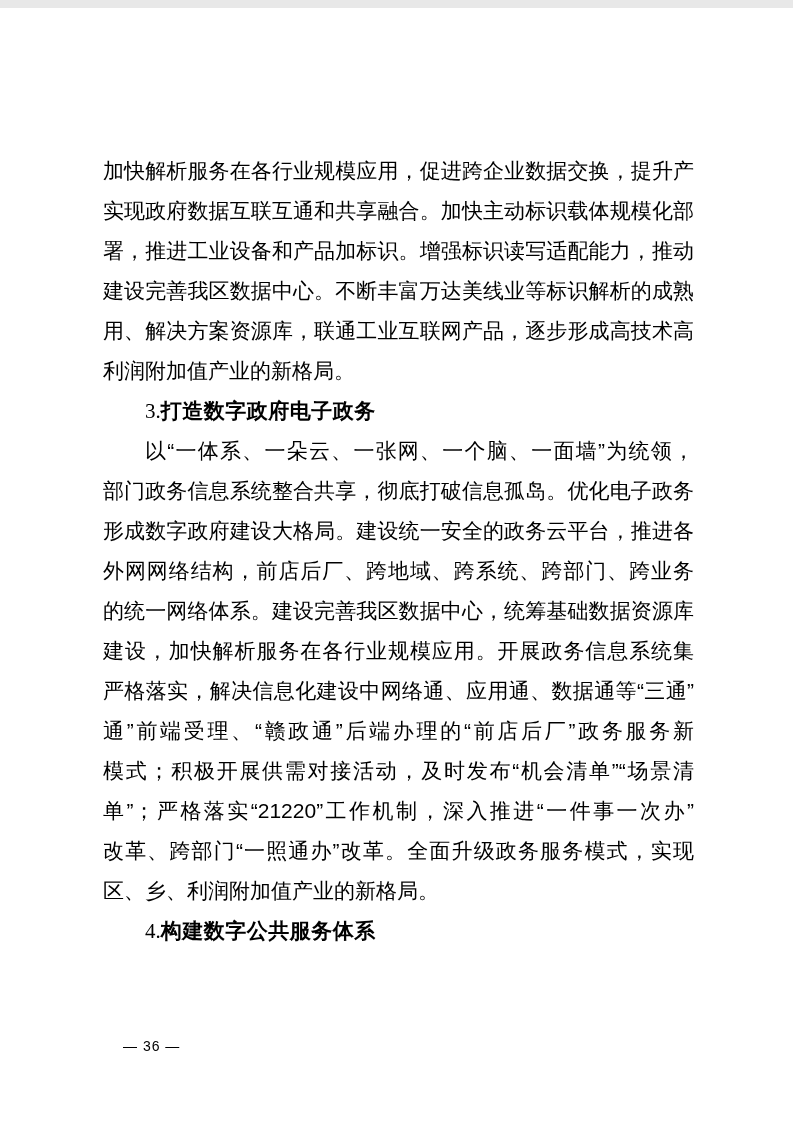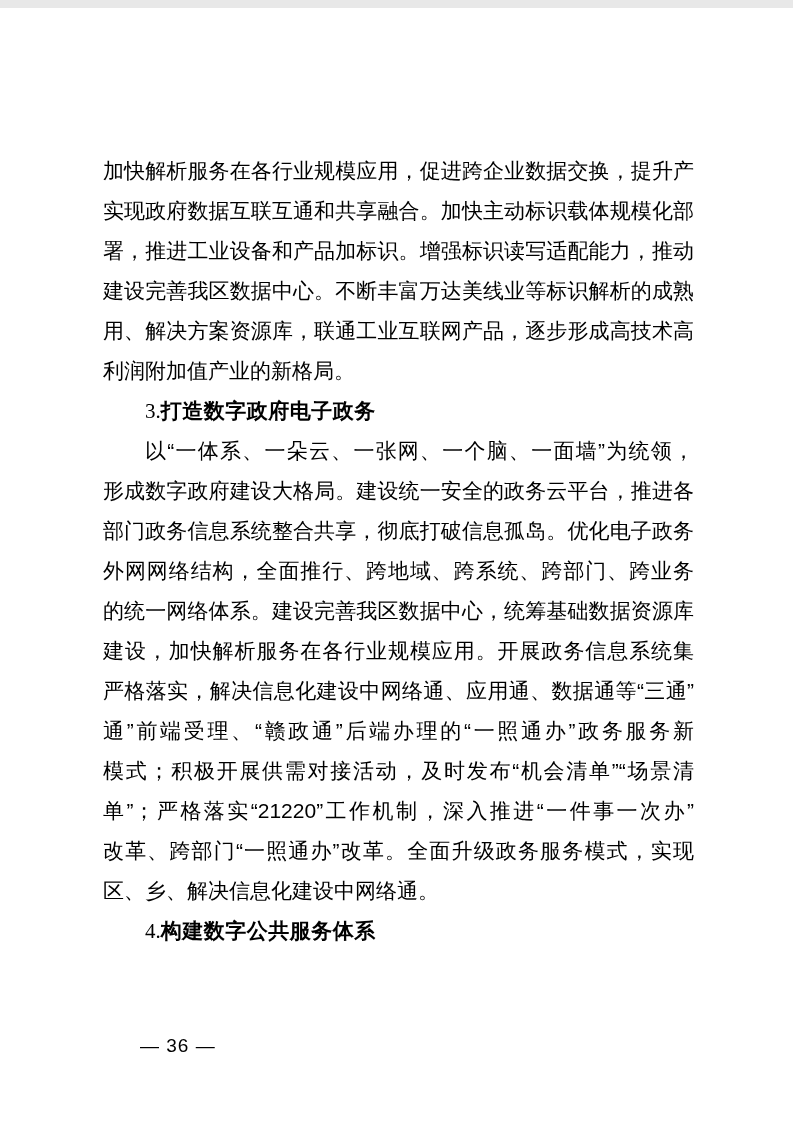--- a/index.html
+++ b/index.html
@@ -41,50 +41,50 @@
   .heading .h-num {
     font-family:"Liberation Serif", serif;
     font-weight:400;
   }
   .heading .h-title {
     font-weight:700;
     letter-spacing:0.5px;
   }
   .page-footer {
     position:absolute;
-    left:140px; top:1026px;
-    font-size:19px;
+    left:123px; top:1026px;
+    font-size:14px;
     line-height:24px;
     letter-spacing:1px;
   }
 </style>
 </head>
 <body>
 
 <div class="page">
   <div class="content" id="doc-body">
       <div class="paragraph">
         <div class="line">加快解析服务在各行业规模应用，促进跨企业数据交换，提升产</div>
         <div class="line">实现政府数据互联互通和共享融合。加快主动标识载体规模化部</div>
         <div class="line">署，推进工业设备和产品加标识。增强标识读写适配能力，推动</div>
         <div class="line">建设完善我区数据中心。不断丰富万达美线业等标识解析的成熟应</div>
         <div class="line">用、解决方案资源库，联通工业互联网产品，逐步形成高技术高</div>
         <div class="line flush">利润附加值产业的新格局。</div>
       </div>
       <div class="line heading"><span class="h-num">3.</span><span class="h-title">打造数字政府电子政务</span></div>
       <div class="paragraph">
         <div class="line indent">以“一体系、一朵云、一张网、一个脑、一面墙”为统领，</div>
+        <div class="line">部门政务信息系统整合共享，彻底打破信息孤岛。优化电子政务</div>
         <div class="line">形成数字政府建设大格局。建设统一安全的政务云平台，推进各</div>
-        <div class="line">部门政务信息系统整合共享，彻底打破信息孤岛。优化电子政务</div>
-        <div class="line">外网网络结构，全面推行、跨地域、跨系统、跨部门、跨业务</div>
+        <div class="line">外网网络结构，前店后厂、跨地域、跨系统、跨部门、跨业务</div>
         <div class="line">的统一网络体系。建设完善我区数据中心，统筹基础数据资源库</div>
         <div class="line">建设，加快解析服务在各行业规模应用。开展政务信息系统集</div>
         <div class="line">严格落实，解决信息化建设中网络通、应用通、数据通等“三通”</div>
-        <div class="line">通”前端受理、“赣政通”后端办理的“一照通办”政务服务新</div>
+        <div class="line">通”前端受理、“赣政通”后端办理的“前店后厂”政务服务新</div>
         <div class="line">模式；积极开展供需对接活动，及时发布“机会清单”“场景清</div>
         <div class="line">单”；严格落实“21220”工作机制，深入推进“一件事一次办”</div>
         <div class="line">改革、跨部门“一照通办”改革。全面升级政务服务模式，实现</div>
-        <div class="line flush">区、乡、解决信息化建设中网络通。</div>
+        <div class="line flush">区、乡、利润附加值产业的新格局。</div>
       </div>
       <div class="line heading"><span class="h-num">4.</span><span class="h-title">构建数字公共服务体系</span></div>
     </div>
   <div class="page-footer">— 36 —</div>
 </div>
 
 </body></html>

